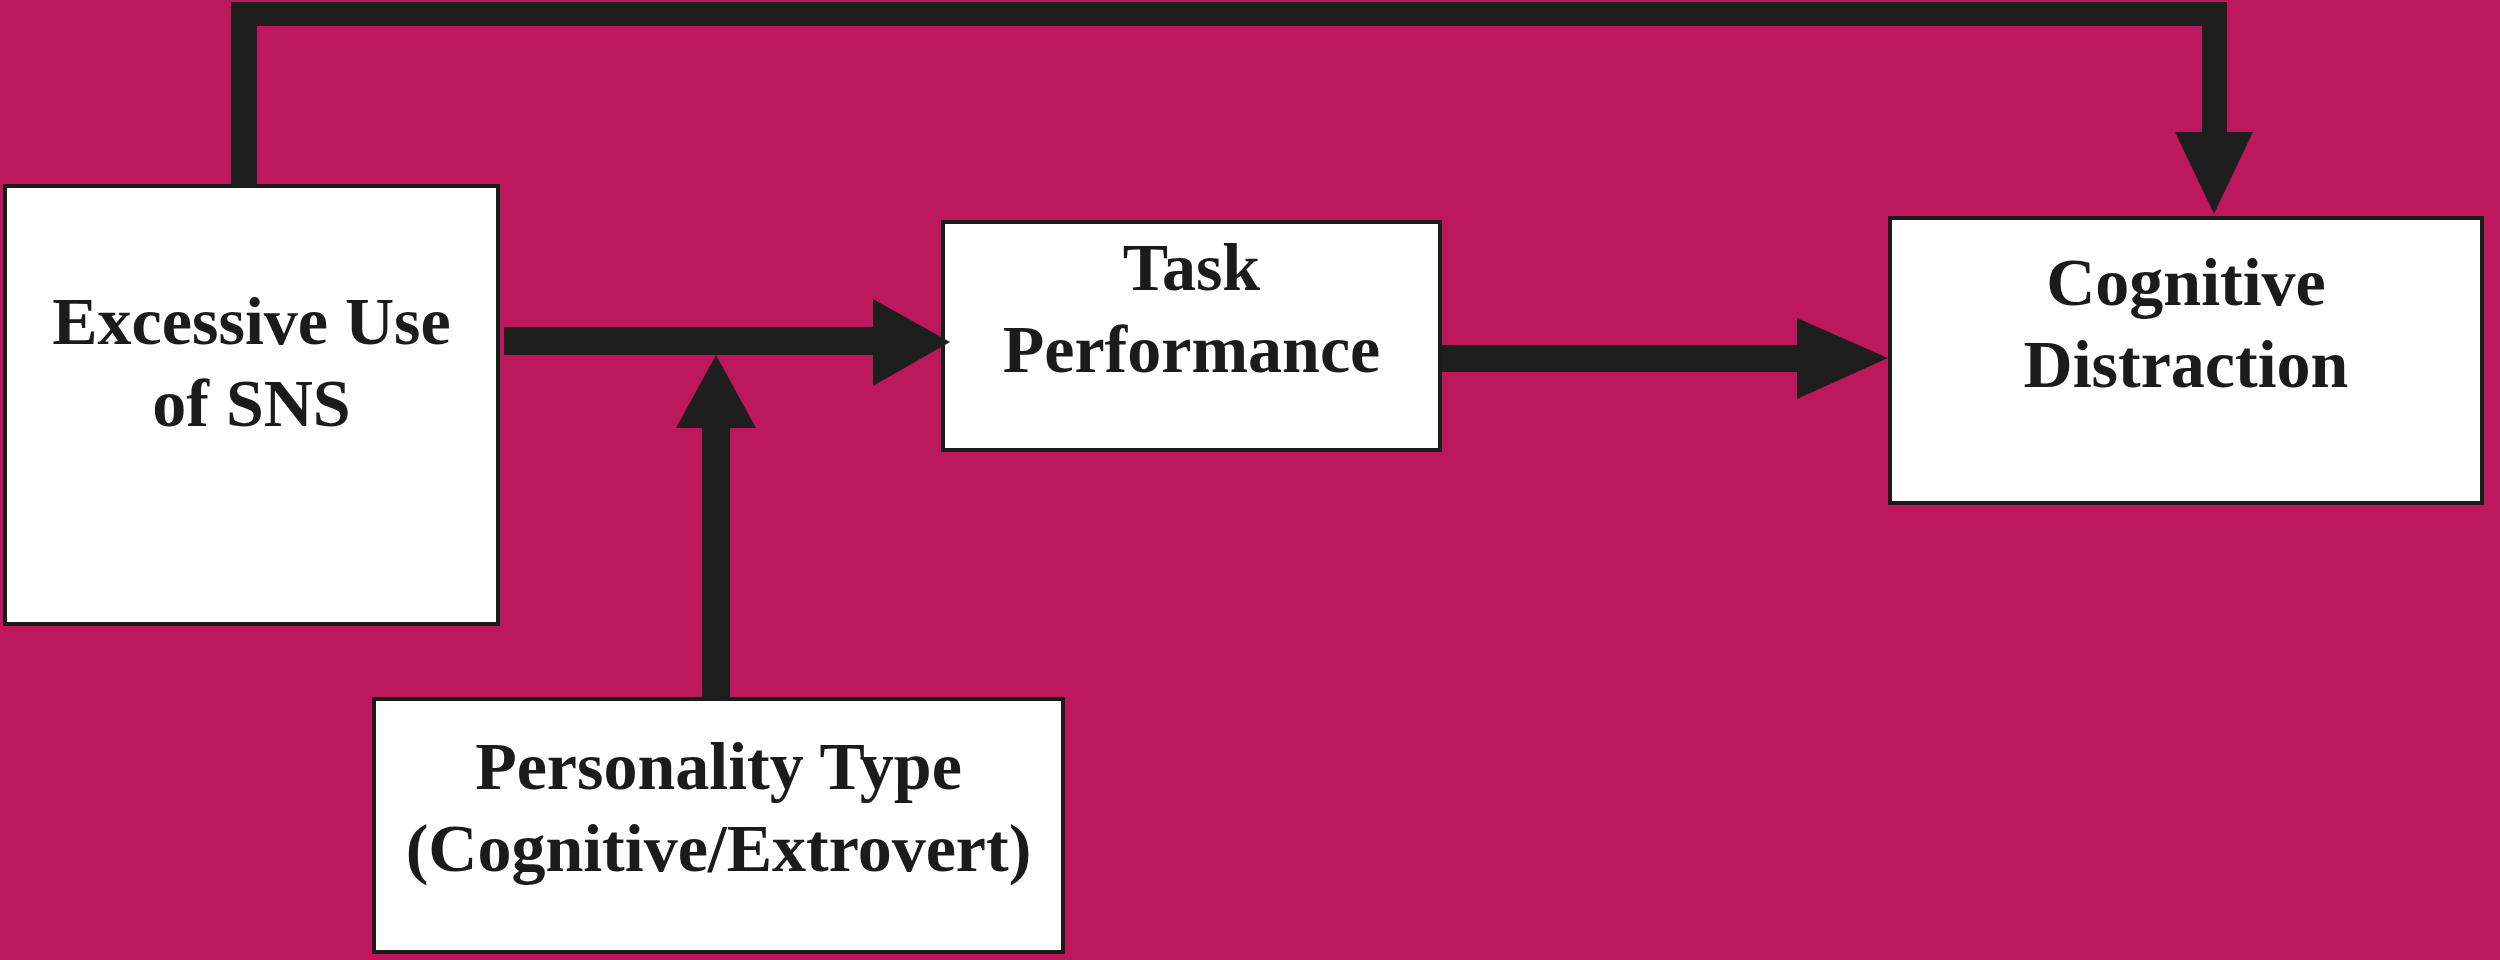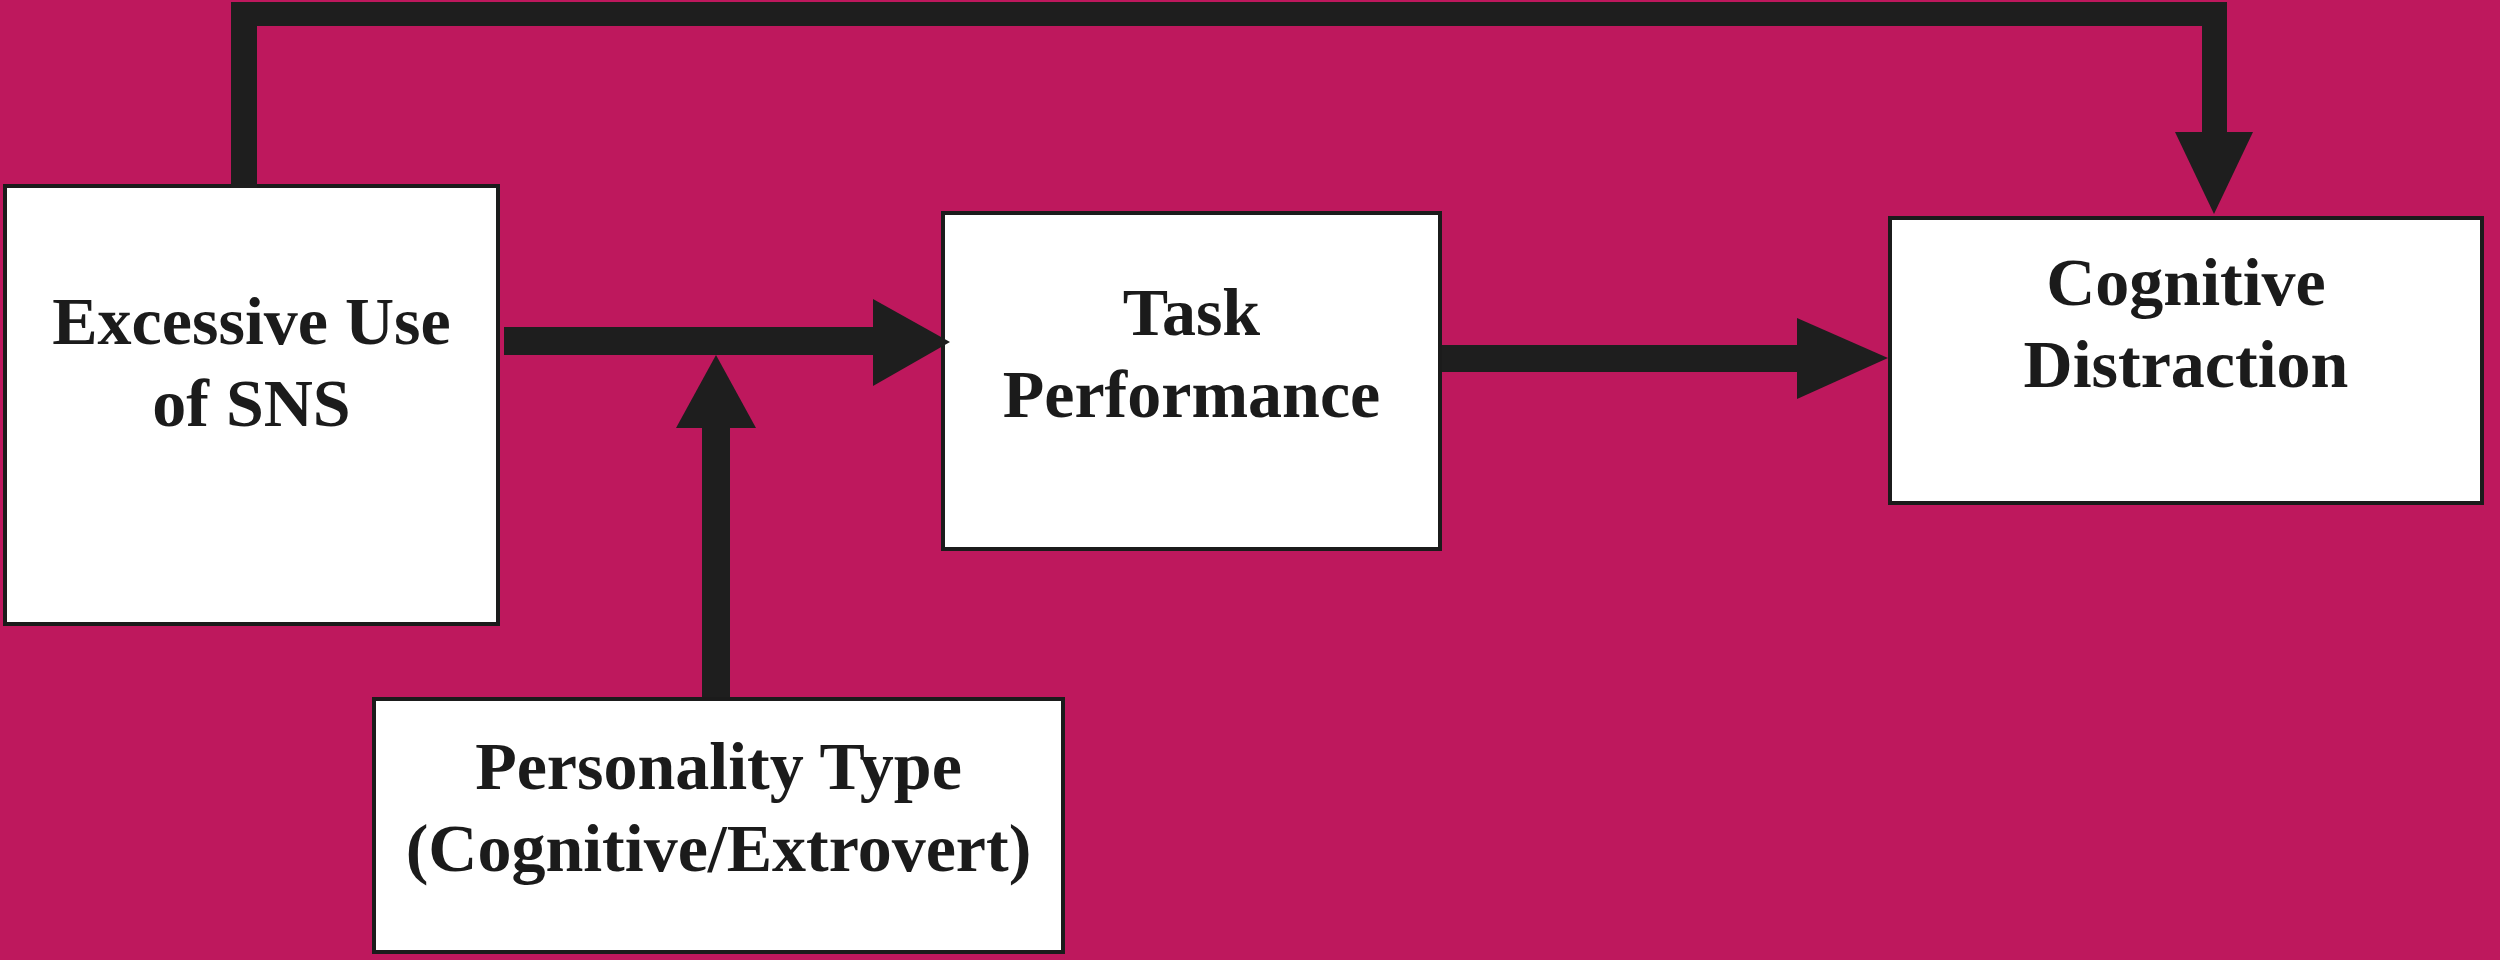--- a/index.html
+++ b/index.html
@@ -38,21 +38,21 @@
     font-size: 68px;
     line-height: 1.2;
     z-index: 1;
   }
   .node-label { display: block; }
   .node-label .line { display: block; white-space: nowrap; }
 
   .node-excessive   { left: 3px;    top: 184px; width: 497px; height: 442px; }
   .node-excessive .node-label   { transform: translateY(-42px); }
 
-  .node-distraction { left: 941px;  top: 211px; width: 501px; height: 340px; }
+  .node-distraction { left: 941px;  top: 220px; width: 501px; height: 232px; }
   .node-distraction .node-label { transform: translateY(-27px); }
 
   .node-cognitive   { left: 1888px; top: 216px; width: 596px; height: 289px; }
   .node-cognitive .node-label   { transform: translateY(-37px); }
 
   .node-personality { left: 372px;  top: 697px; width: 693px; height: 257px; }
   .node-personality .node-label { transform: translateY(-18px); }
 
   .ink { fill: #1e1e1e; }
 </style>

